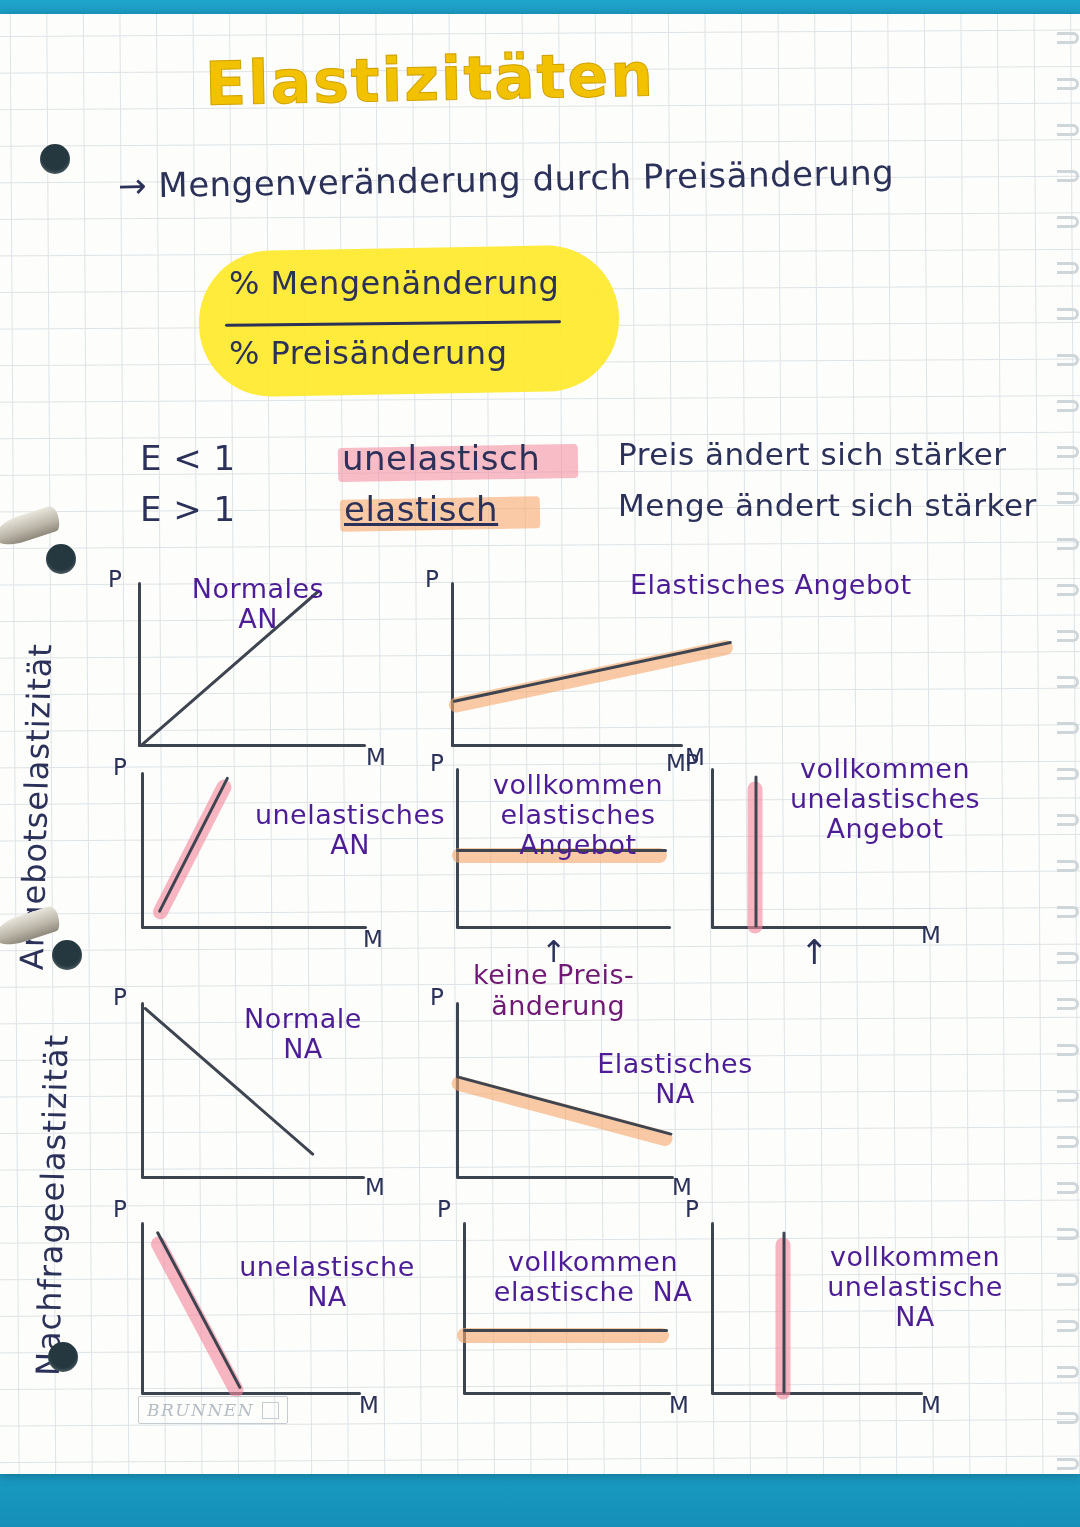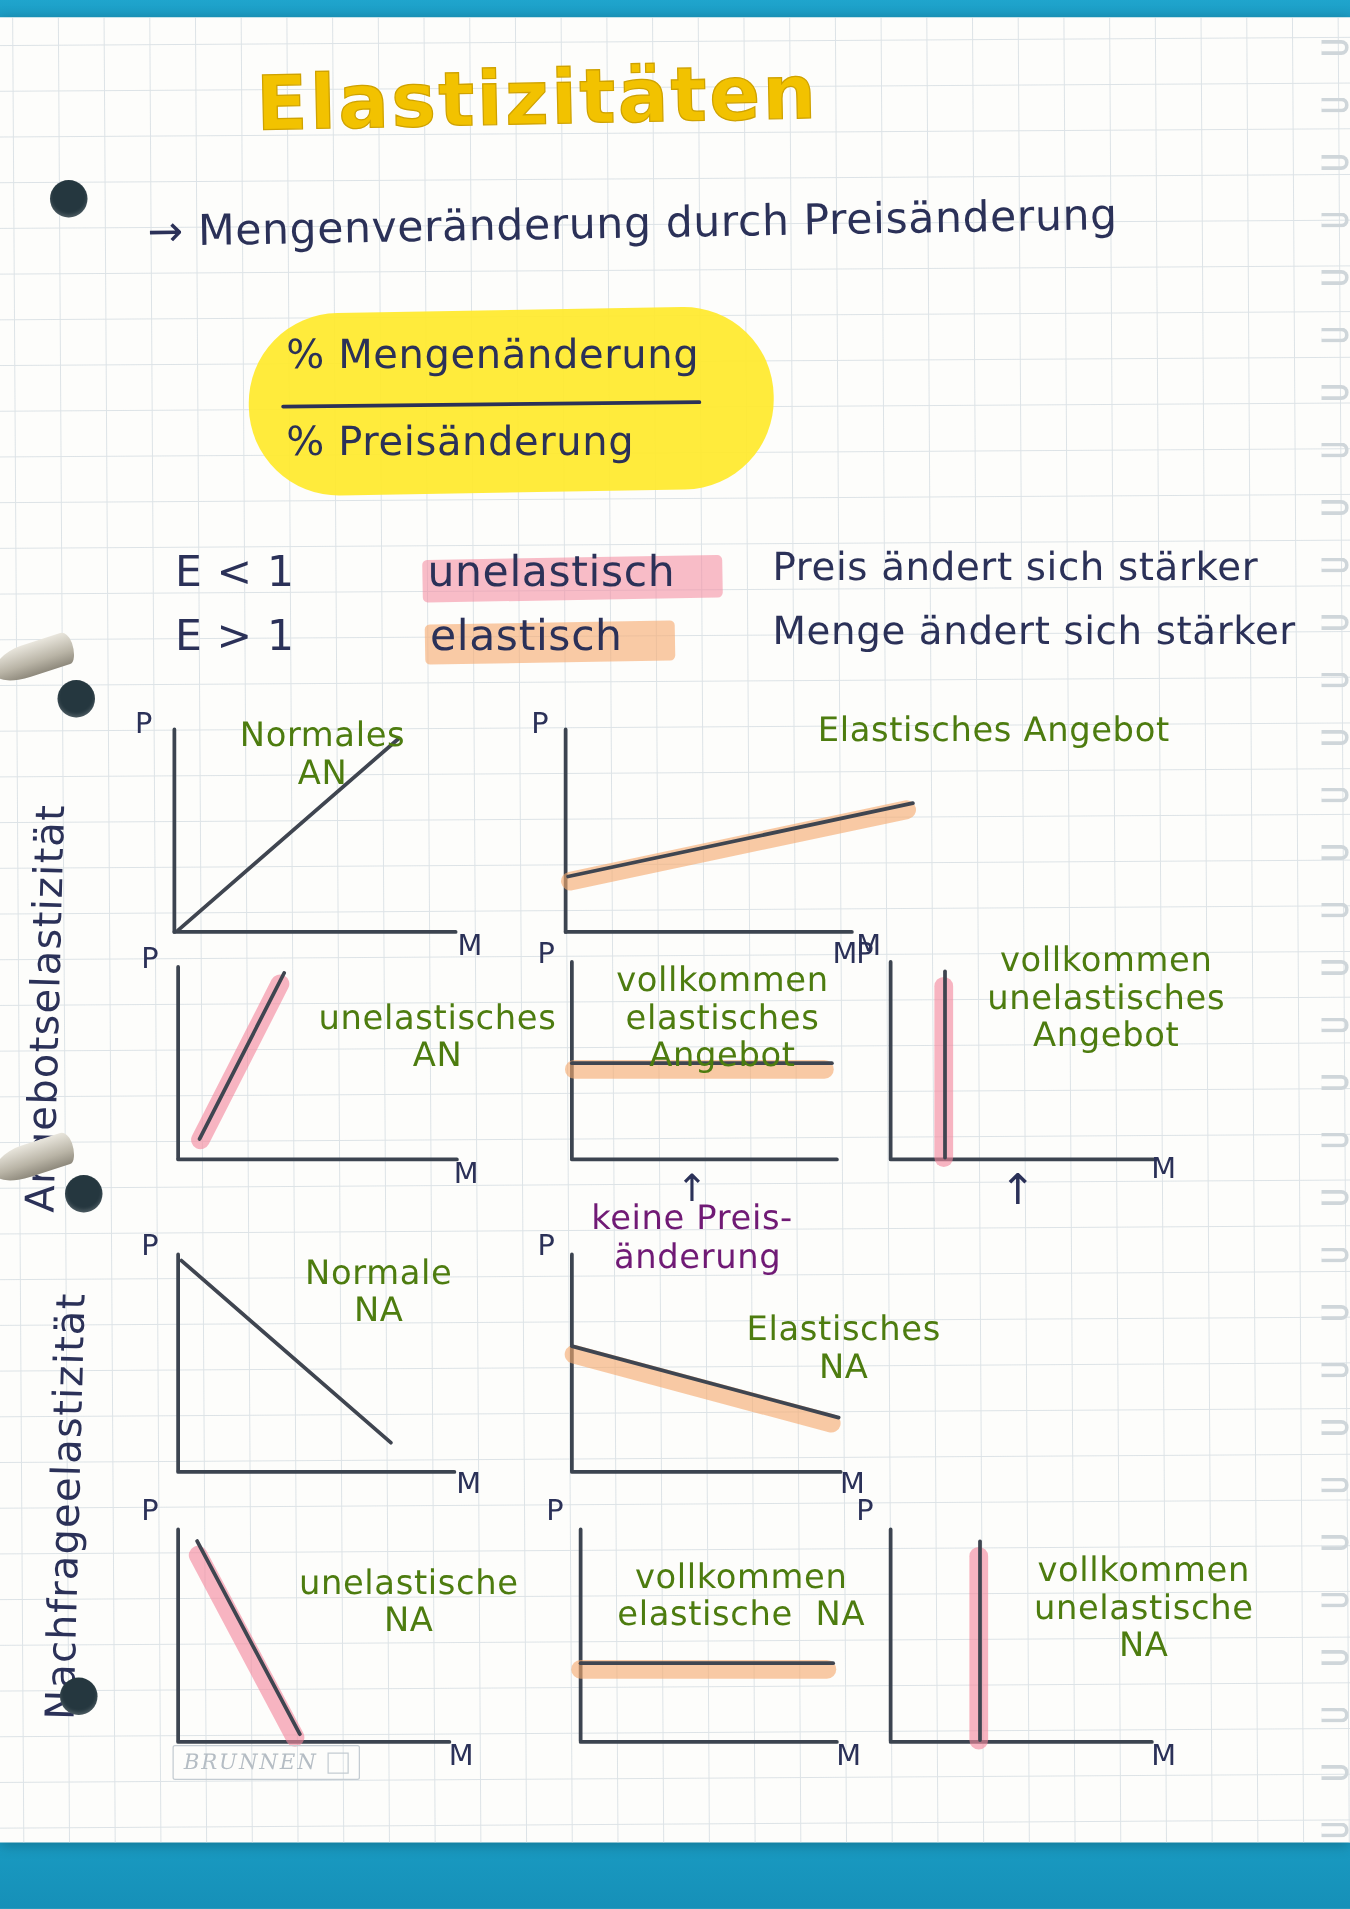--- a/index.html
+++ b/index.html
@@ -135,21 +135,21 @@
     position:absolute; height:3px; background:#3f4550;
     transform-origin: 0 50%; border-radius:2px;
   }
   .hl-line {
     position:absolute; height:15px; border-radius:8px;
     transform-origin: 0 50%; opacity:.62;
   }
   .hl-pink   { background:#f4879c; }
   .hl-orange { background:#f6a96d; }
 
-  .clabel { position:absolute; font-size:27px; color:#4d7c0f; line-height:1.12; text-align:center; }
+  .clabel { position:absolute; font-size:27px; color:#4c1d95; line-height:1.12; text-align:center; }
 
   .annot { position:absolute; font-size:27px; color:#701a75; line-height:1.15; }
   .arrow { position:absolute; color:#2b3158; font-size:30px; }
 
   #brunnen {
     position:absolute; left:138px; top:1382px;
     border:1.5px solid #c4ccd2; border-radius:2px;
     padding:3px 8px; font-size:17px; color:#b5bdc4;
     font-family:"DejaVu Serif", serif; font-style:italic;
     letter-spacing:1.5px; display:flex; align-items:center; gap:8px;
@@ -215,21 +215,21 @@
     <div class="hw" id="formula-den">% Preisänderung</div>
   </div>
 
   <div class="ehl" style="left:338px; top:432px; width:240px; height:34px; background:#f4879c; opacity:.55; transform:rotate(-1deg);"></div>
   <div class="hw erow" style="left:140px; top:424px;">E &lt; 1</div>
   <div class="hw erow" style="left:342px; top:424px;">unelastisch</div>
   <div class="hw erow" style="left:618px; top:422px; font-size:31px;">Preis ändert sich stärker</div>
 
   <div class="ehl" style="left:340px; top:484px; width:200px; height:32px; background:#f6a96d; opacity:.6; transform:rotate(-1deg);"></div>
   <div class="hw erow" style="left:140px; top:475px;">E &gt; 1</div>
-  <div class="hw erow" style="left:344px; top:475px;">elastisch</div>
+  <div class="hw erow" style="left:344px; top:475px;text-decoration:underline;">elastisch</div>
   <div class="hw erow" style="left:618px; top:473px; font-size:31px;">Menge ändert sich stärker</div>
 
   <div class="vlabel" style="left:18px; top:556px; height:400px; transform:rotate(180deg) rotate(1.5deg);">Angebotselastizität</div>
   <div class="vlabel" style="left:34px; top:962px; height:400px; transform:rotate(180deg) rotate(1.5deg);">Nachfrageelastizität</div>
 
   <div class="chart" style="left:130px; top:560px; width:250px; height:180px;">
     <div class="axis-v" style="left:8px; top:8px; height:165px;"></div>
     <div class="axis-h" style="left:8px; top:170px; width:228px;"></div>
     <div class="axlabel" style="left:-22px; top:-8px;">P</div>
     <div class="axlabel" style="left:236px; top:170px;">M</div>
@@ -239,21 +239,21 @@
 AN</div>
 
   <div class="chart" style="left:443px; top:560px; width:290px; height:180px;">
     <div class="axis-v" style="left:8px; top:8px; height:165px;"></div>
     <div class="axis-h" style="left:8px; top:170px; width:232px;"></div>
     <div class="axlabel" style="left:-18px; top:-8px;">P</div>
     <div class="axlabel" style="left:242px; top:170px;">M</div>
     <div class="hl-line hl-orange" style="left:6px; top:125px; width:290px; transform:rotate(-12deg);"></div>
     <div class="line" style="left:10px; top:126px; width:285px; transform:rotate(-12deg);"></div>
   </div>
-  <div class="hw clabel" style="left:630px; top:556px; width:330px; text-align:center;">Elastisches Angebot</div>
+  <div class="hw clabel" style="left:630px; top:556px; width:330px; text-align:left;">Elastisches Angebot</div>
 
   <div class="chart" style="left:133px; top:752px; width:250px; height:170px;">
     <div class="axis-v" style="left:8px; top:6px; height:156px;"></div>
     <div class="axis-h" style="left:8px; top:160px; width:226px;"></div>
     <div class="axlabel" style="left:-20px; top:-12px;">P</div>
     <div class="axlabel" style="left:230px; top:160px;">M</div>
     <div class="hl-line hl-pink" style="left:24px; top:145px; width:155px; transform:rotate(-63deg);"></div>
     <div class="line" style="left:26px; top:145px; width:152px; transform:rotate(-63deg);"></div>
   </div>
   <div class="hw clabel" style="left:250px; top:786px; width:200px;">unelastisches

